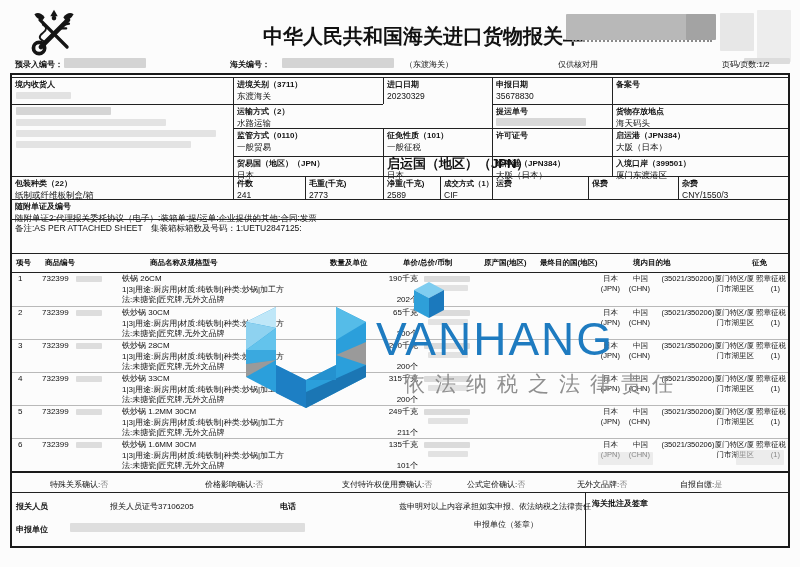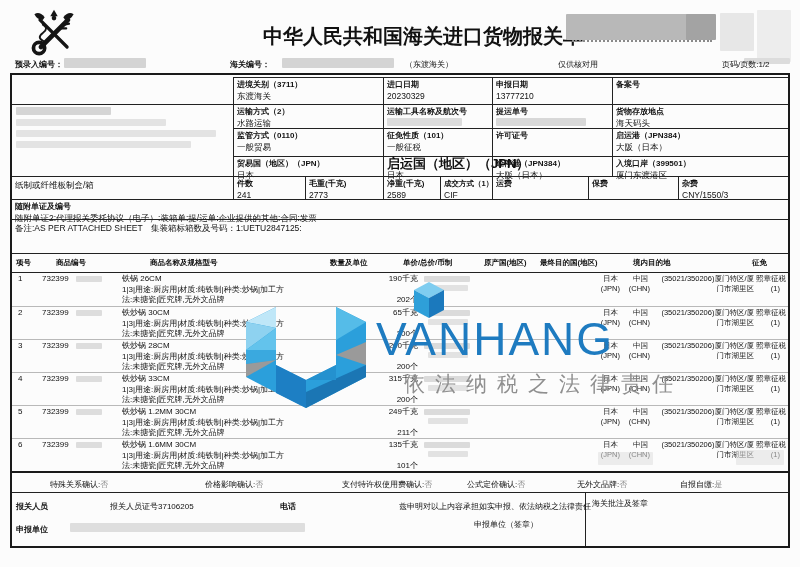--- a/index.html
+++ b/index.html
@@ -73,50 +73,50 @@
   <span class="a hdr8" style="left:15px;top:59px;font-weight:700">预录入编号：</span>
   <span class="blur" style="left:64px;top:58px;width:82px;height:10px;background:#d4d4d4"></span>
   <span class="a hdr8" style="left:230px;top:59px;font-weight:700">海关编号：</span>
   <span class="blur" style="left:282px;top:58px;width:112px;height:10px;background:#d4d4d4"></span>
   <span class="a hdr8" style="left:405px;top:59px">（东渡海关）</span>
   <span class="a hdr8" style="left:558px;top:59px">仅供核对用</span>
   <span class="a hdr8" style="left:722px;top:59px">页码/页数:1/2</span>
 
   <div class="outer"></div>
 
+  <div class="cell nl" style="left:12px;top:77px;width:221px;height:27px">
+    <div class="lbl">境内收货人</div>
+    <span class="blur" style="left:4px;top:14px;width:55px;height:7px;background:#e2e2e2"></span>
+  </div>
   <div class="cell" style="left:233px;top:77px;width:150px;height:27px">
     <div class="lbl">进境关别（3711）</div>
     <div class="val">东渡海关</div>
   </div>
   <div class="cell" style="left:383px;top:77px;width:109px;height:27px">
     <div class="lbl">进口日期</div>
     <div class="val">20230329</div>
   </div>
   <div class="cell" style="left:492px;top:77px;width:120px;height:27px">
     <div class="lbl">申报日期</div>
-    <div class="val">13777210</div>
+    <div class="val">35678830</div>
   </div>
   <div class="cell" style="left:612px;top:77px;width:176px;height:27px">
     <div class="lbl">备案号</div>
   </div>
 
   <div class="cell nl" style="left:12px;top:104px;width:221px;height:52px">
     <span class="blur" style="left:4px;top:2px;width:95px;height:8px;background:#d5d5d5"></span>
     <span class="blur" style="left:4px;top:14px;width:150px;height:7px;background:#e3e3e3"></span>
     <span class="blur" style="left:4px;top:25px;width:200px;height:7px;background:#e3e3e3"></span>
     <span class="blur" style="left:4px;top:36px;width:175px;height:7px;background:#e3e3e3"></span>
   </div>
   <div class="cell" style="left:233px;top:104px;width:150px;height:24px">
     <div class="lbl">运输方式（2）</div>
     <div class="val">水路运输</div>
   </div>
-  <div class="cell" style="left:383px;top:104px;width:109px;height:24px">
-    <div class="lbl">运输工具名称及航次号</div>
-    <span class="blur" style="left:3px;top:13px;width:75px;height:8px;background:#dcdcdc"></span>
-  </div>
   <div class="cell" style="left:492px;top:104px;width:120px;height:24px">
     <div class="lbl">提运单号</div>
     <span class="blur" style="left:3px;top:13px;width:90px;height:8px;background:#d8d8d8"></span>
   </div>
   <div class="cell" style="left:612px;top:104px;width:176px;height:24px">
     <div class="lbl">货物存放地点</div>
     <div class="val">海天码头</div>
   </div>
 
   <div class="cell" style="left:233px;top:128px;width:150px;height:28px">
@@ -146,20 +146,21 @@
   <div class="cell" style="left:492px;top:156px;width:120px;height:20px">
     <div class="lbl">经停港（JPN384）</div>
     <div class="val">大阪（日本）</div>
   </div>
   <div class="cell" style="left:612px;top:156px;width:176px;height:20px">
     <div class="lbl">入境口岸（399501）</div>
     <div class="val">厦门东渡港区</div>
   </div>
 
   <div class="cell nl" style="left:12px;top:176px;width:221px;height:23px">
+    <div class="lbl">包装种类（22）</div>
     <div class="val">纸制或纤维板制盒/箱</div>
   </div>
   <div class="cell" style="left:233px;top:176px;width:72px;height:23px">
     <div class="lbl">件数</div>
     <div class="val">241</div>
   </div>
   <div class="cell" style="left:305px;top:176px;width:78px;height:23px">
     <div class="lbl">毛重(千克)</div>
     <div class="val">2773</div>
   </div>
@@ -185,21 +186,21 @@
   <div class="cell nl" style="left:12px;top:199px;width:776px;height:20px">
     <div class="lbl">随附单证及编号</div>
     <div class="val">随附单证2:代理报关委托协议（电子）:装箱单:提/运单:企业提供的其他:合同:发票</div>
   </div>
   <div class="cell nl" style="left:12px;top:219px;width:776px;height:34px">
     <div class="val">备注:AS PER ATTACHED SHEET　集装箱标箱数及号码：1:UETU2847125:</div>
   </div>
 
   <div class="ghead">
     <span class="gh" style="left:4px">项号</span>
-    <span class="gh" style="left:44px">商品编号</span>
+    <span class="gh" style="left:33px">商品编号</span>
     <span class="gh" style="left:138px">商品名称及规格型号</span>
     <span class="gh" style="left:318px">数量及单位</span>
     <span class="gh" style="left:391px">单价/总价/币制</span>
     <span class="gh" style="left:472px">原产国(地区)</span>
     <span class="gh" style="left:528px">最终目的国(地区)</span>
     <span class="gh" style="left:621px">境内目的地</span>
     <span class="gh" style="left:740px">征免</span>
   </div>
 
   <div id="grows">
@@ -362,21 +363,21 @@
 
   <div class="footer">
     <span class="a nw" style="left:4px;top:8px;font-weight:700">报关人员</span>
     <span class="a nw" style="left:98px;top:8px">报关人员证号37106205</span>
     <span class="a nw" style="left:268px;top:8px;font-weight:700">电话</span>
     <span class="a nw" style="left:4px;top:31px;font-weight:700">申报单位</span>
     <span class="blur" style="left:58px;top:30px;width:235px;height:9px;background:#dedede"></span>
     <span class="a nw" style="right:197px;top:8px">兹申明对以上内容承担如实申报、依法纳税之法律责任</span>
     <span class="a nw" style="right:250px;top:26px">申报单位（签章）</span>
     <span class="a" style="left:573px;top:0;bottom:0;border-left:1px solid #222"></span>
-    <span class="a nw" style="left:580px;top:5px;font-weight:400">海关批注及签章</span>
+    <span class="a nw" style="left:580px;top:5px;font-weight:700">海关批注及签章</span>
   </div>
 
   <span class="wm" style="left:246px;top:280px">
     <svg viewBox="0 0 120 130" width="120" height="130">
       <polygon points="0,42 30,27 30,85 60,100 90,85 90,27 120,42 120,97 60,128 0,97" fill="#2b9fdb"></polygon>
       <polygon points="0,42 30,27 30,48" fill="#bfe7f8"></polygon>
       <polygon points="0,42 30,48 0,70" fill="#8ed2f0"></polygon>
       <polygon points="0,70 30,48 30,70" fill="#63c3ec"></polygon>
       <polygon points="0,70 30,70 30,80 0,84" fill="#3aa9df"></polygon>
       <polygon points="0,84 30,80 0,97" fill="#9a9a9a"></polygon>

